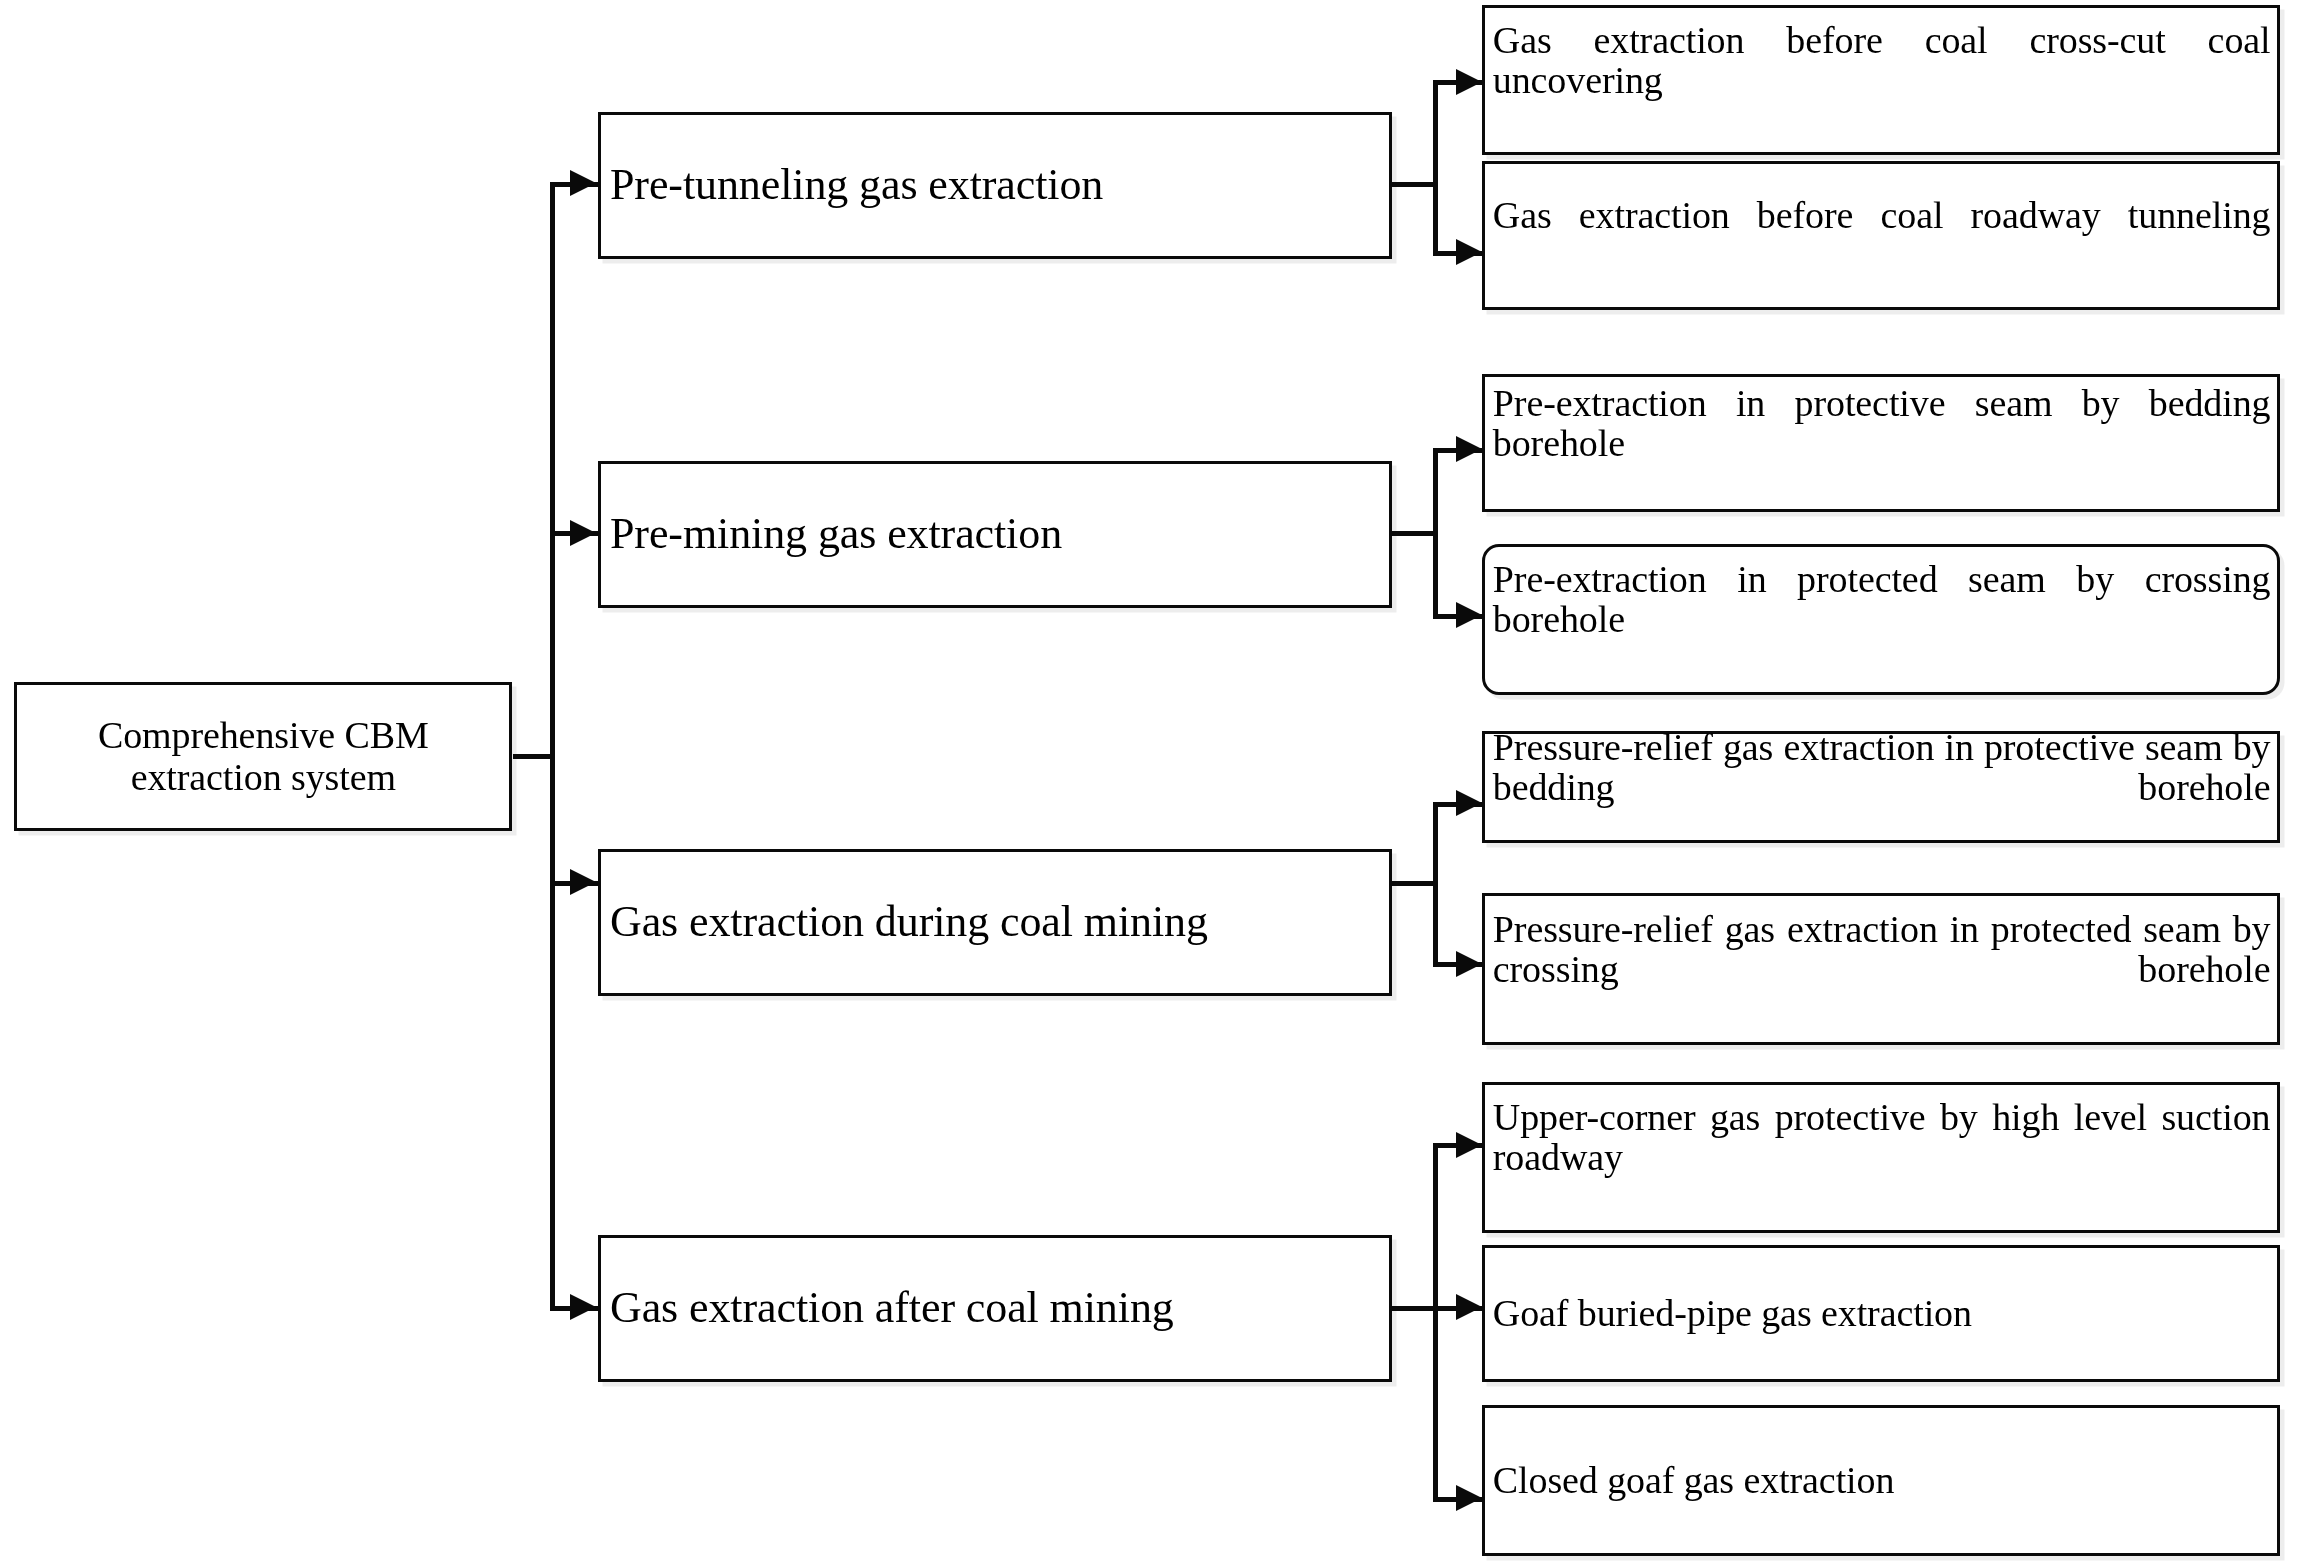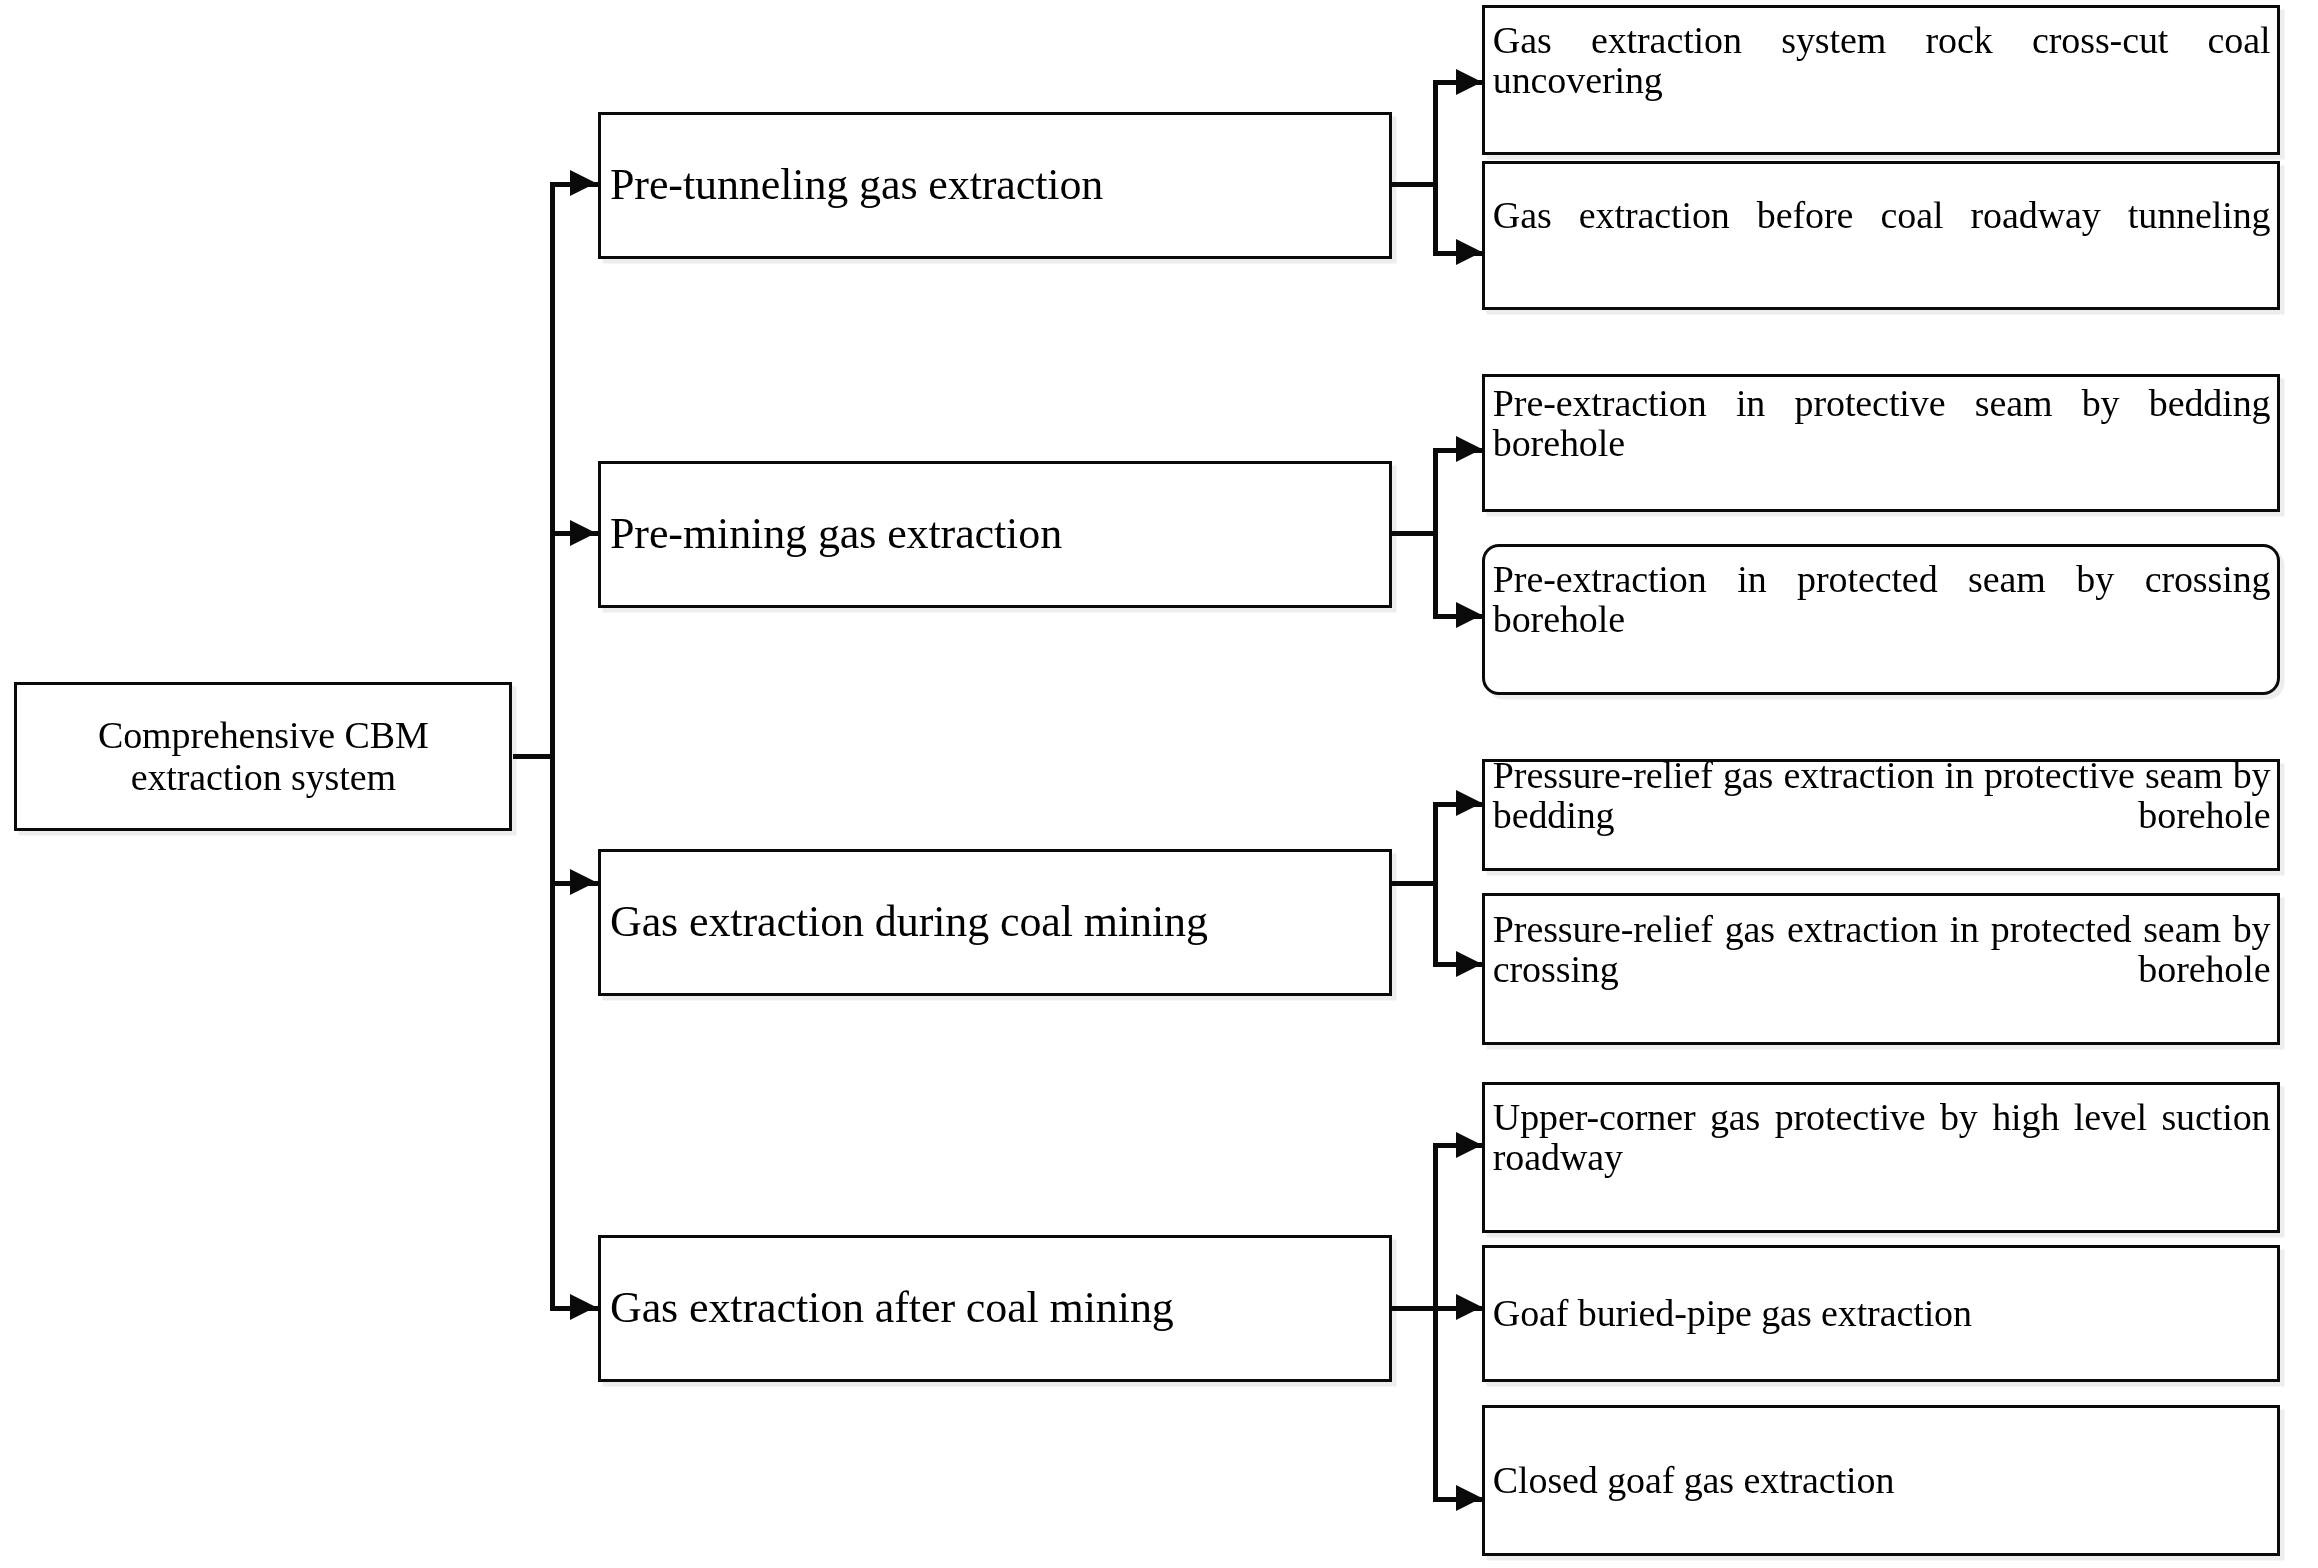--- a/index.html
+++ b/index.html
@@ -53,21 +53,21 @@
   #node-during-mining{ top:810px;margin-top:39px; }
   #node-after-mining { top:1235px; }
   .lvl2 .txt{ font-size:44px; padding-left:9px; }
 
   
   .lvl3{ left:1482px; width:798px; }
   #node-r1{ top:5.2px;    height:150px; }
   #node-r2{ top:161px;  height:149px; }
   #node-r3{ top:374px;  height:138px; }
   #node-r4{ top:544px;  height:151px;border-radius:17px; }
-  #node-r5{ top:731px; height:112px;margin-top:28px; }
+  #node-r5{ top:731px; height:112px; }
   #node-r6{ top:893px; height:152px; }
   #node-r7{ top:1082px; height:151px; }
   #node-r8{ top:1245px; height:137px; }
   #node-r9{ top:1405px; height:151px; }
 
   
   .ln{ position:absolute; background:#0a0a0a; }
   .ln.h{ height:4.5px; }
   .ln.v{ width:4.5px; }
 
@@ -140,21 +140,21 @@
 
   <div class="ln h" style="left:1392px; top:1306px; width:114px;"></div>
   <div class="ln v" style="left:1433px; top:1143px; height:358px;"></div>
   <div class="ln h" style="left:1433px; top:1143px; width:70px;"></div>
   <div class="arrow" style="left:1456px; top:1132px;"></div>
   <div class="arrow" style="left:1456px; top:1294px;"></div>
   <div class="ln h" style="left:1433px; top:1497px; width:70px;"></div>
   <div class="arrow" style="left:1456px; top:1485px;"></div>
 
   <div class="node lvl3 justify" id="node-r1">
-    <span class="txt">Gas extraction  system rock cross-cut coal uncovering</span>
+    <span class="txt">Gas extraction  before coal cross-cut coal uncovering</span>
   </div>
   <div class="node lvl3 justify" id="node-r2">
     <span class="txt">Gas extraction before coal roadway tunneling</span>
   </div>
   <div class="node lvl3 justify" id="node-r3">
     <span class="txt">Pre-extraction in protective seam by bedding borehole</span>
   </div>
   <div class="node lvl3 justify" id="node-r4">
     <span class="txt">Pre-extraction in protected seam by crossing borehole</span>
   </div>

